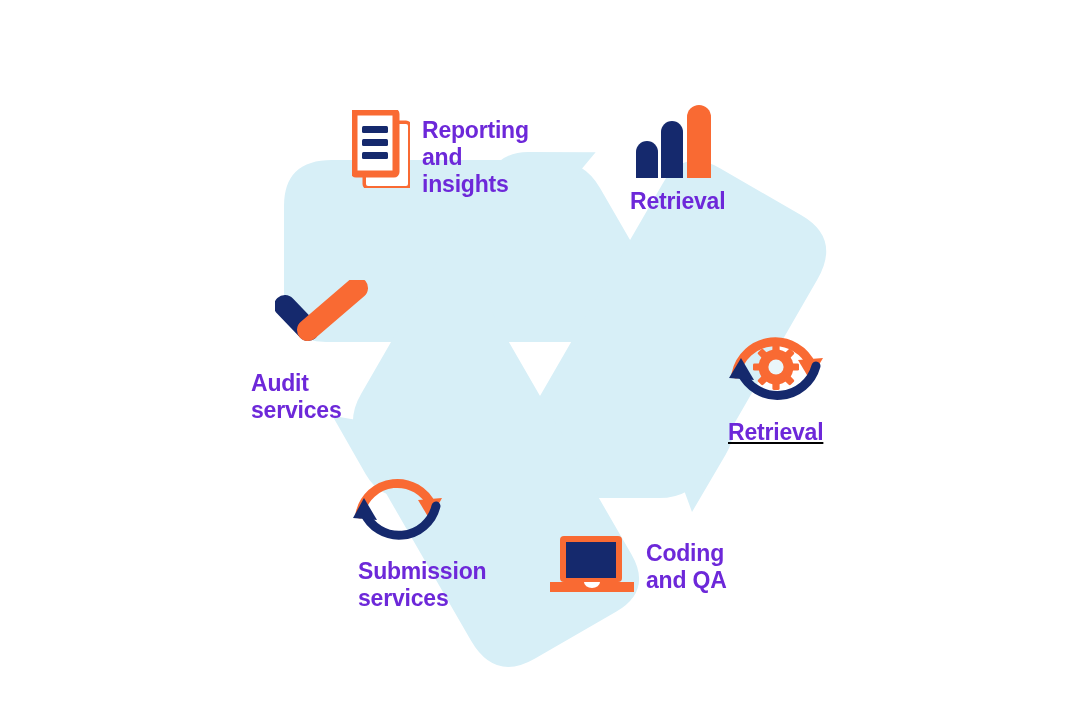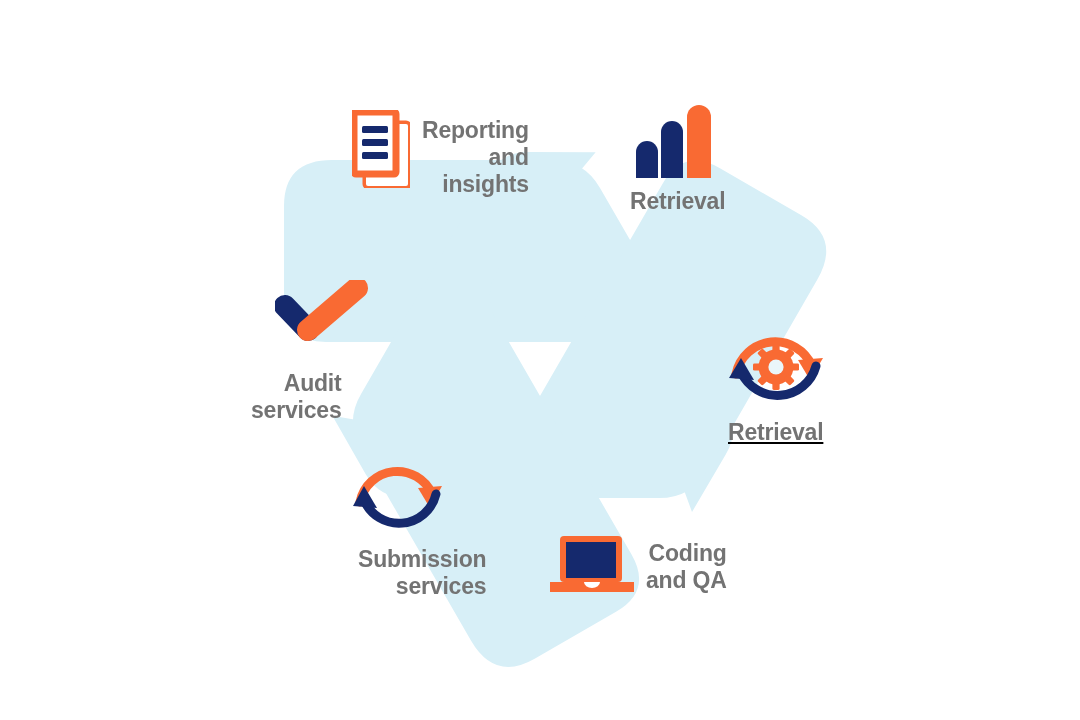--- a/index.html
+++ b/index.html
@@ -33,48 +33,47 @@
     flex-direction: column;
     align-items: flex-start;
   }
   .node-row {
     display: flex;
     flex-direction: row;
     align-items: flex-start;
     gap: 12px;
   }
   .node-label {
-    color: #737373;
+    color: #6d28d9;
     font-family: "Liberation Sans", sans-serif;
     font-weight: bold;
     font-size: 23px;
     line-height: 1.17;
     letter-spacing: -0.2px;
     white-space: pre-line;
-    text-align: right;
   }
   .icon-box {
     flex: 0 0 auto;
     line-height: 0;
   }
   
   #node-reporting { left: 352px; top: 110px; }
   #node-reporting .node-row { align-items: flex-start; }
   #node-reporting .node-label { padding-top: 7px; }
 
   #node-analytics { left: 630px; top: 100px; flex-direction: column; }
   #node-analytics .node-label { margin-top: 10px; margin-left: 0px; }
 
   #node-retrieval { left: 724px; top: 322px; text-decoration: underline; }
   #node-retrieval .node-label { margin-top: 9px; margin-left: 4px; }
 
   #node-coding { left: 550px; top: 534px; }
   #node-coding .node-label { padding-top: 6px; }
 
-  #node-submission { left: 350px; top: 452px; }
+  #node-submission { left: 350px; top: 464px; }
   #node-submission .node-label { margin-top: 10px; margin-left: 8px; }
 
   #node-audit { left: 275px; top: 280px; }
   #node-audit .node-label { margin-top: 24px; margin-left: -24px; }
 </style>
 </head>
 <body>
 
 <div id="stage">
 

